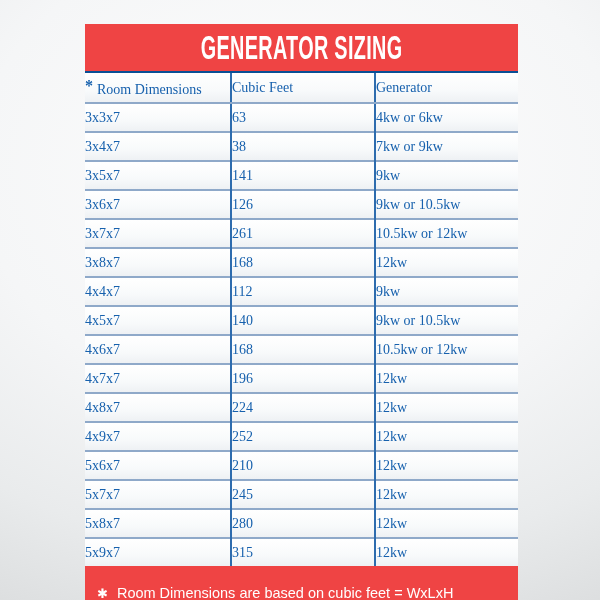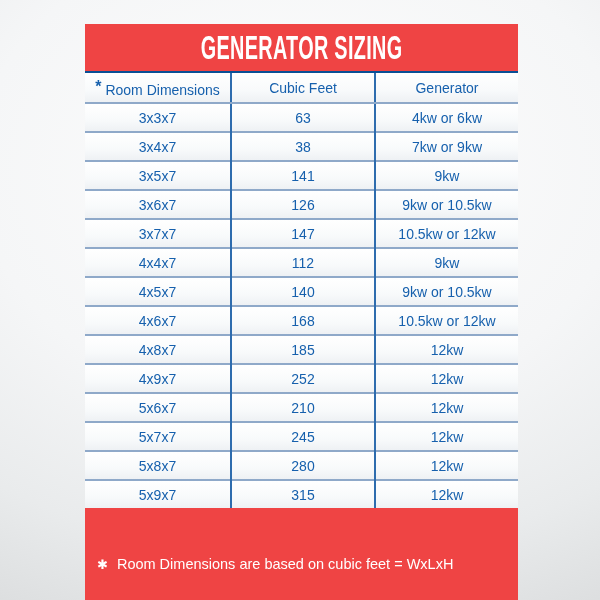--- a/index.html
+++ b/index.html
@@ -46,26 +46,27 @@
   table.sizing {
     width: 433px;
     border-collapse: collapse;
     table-layout: fixed;
     flex: 0 0 auto;
   }
   col.c1 { width: 146px; }
   col.c2 { width: 144px; }
   col.c3 { width: 143px; }
   th, td {
-    text-align: center;
+    text-align: left;
     vertical-align: middle;
     color: #1660ad;
     font-size: 14px;
     background: linear-gradient(180deg, #ffffff 0%, #f8fafb 60%, #eef1f4 100%);
     padding: 0;
+    font-family: Liberation Serif, serif;
   }
   th {
     font-weight: 400;
     height: 29px;
     border-top: 2px solid #0b4f95;
     border-bottom: 2px solid #8fa9c9;
   }
   td {
     height: 27px;
   }
@@ -133,41 +134,51 @@
         <td>141</td>
         <td>9kw</td>
       </tr>
       <tr>
         <td>3x6x7</td>
         <td>126</td>
         <td>9kw or 10.5kw</td>
       </tr>
       <tr>
         <td>3x7x7</td>
-        <td>147</td>
+        <td>261</td>
         <td>10.5kw or 12kw</td>
+      </tr>
+      <tr>
+        <td>3x8x7</td>
+        <td>168</td>
+        <td>12kw</td>
       </tr>
       <tr>
         <td>4x4x7</td>
         <td>112</td>
         <td>9kw</td>
       </tr>
       <tr>
         <td>4x5x7</td>
         <td>140</td>
         <td>9kw or 10.5kw</td>
       </tr>
       <tr>
         <td>4x6x7</td>
         <td>168</td>
         <td>10.5kw or 12kw</td>
       </tr>
       <tr>
+        <td>4x7x7</td>
+        <td>196</td>
+        <td>12kw</td>
+      </tr>
+      <tr>
         <td>4x8x7</td>
-        <td>185</td>
+        <td>224</td>
         <td>12kw</td>
       </tr>
       <tr>
         <td>4x9x7</td>
         <td>252</td>
         <td>12kw</td>
       </tr>
       <tr>
         <td>5x6x7</td>
         <td>210</td>

